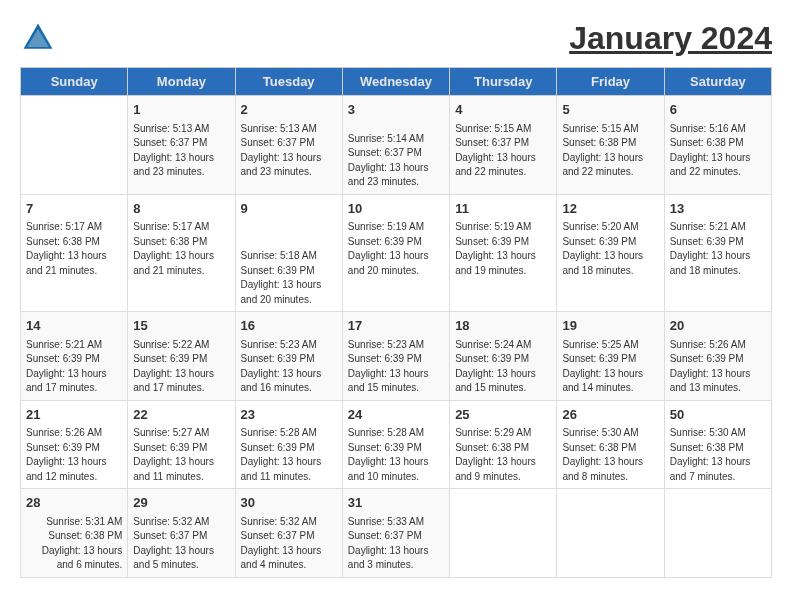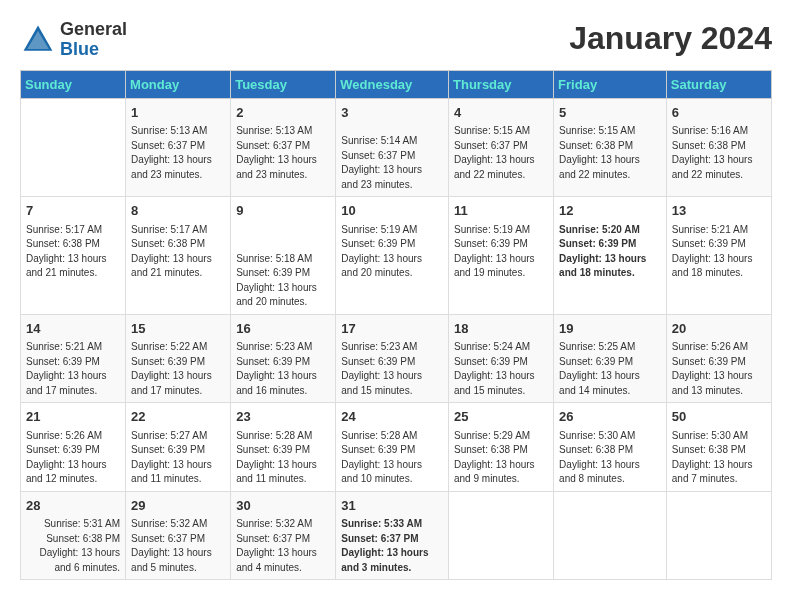--- a/index.html
+++ b/index.html
@@ -32,35 +32,36 @@
       width: 36px;
       height: 36px;
     }
     .title-block {
       text-align: right;
     }
     .main-title {
       font-size: 32px;
       font-weight: bold;
       color: #333;
+      text-decoration: underline;
     }
     .sub-title {
       font-size: 15px;
       color: #555;
     }
     table {
       width: 100%;
       border-collapse: collapse;
       font-size: 11px;
     }
     thead tr th {
       background: #2a6ebb;
-      color: #5eead4;
+      color: #e5e5e5;
       padding: 6px 4px;
-      text-align: left;
+      text-align: center;
       font-size: 13px;
       font-weight: bold;
       border: 1px solid #ccc;
     }
     tbody tr td {
       border: 1px solid #ddd;
       padding: 4px 5px;
       vertical-align: top;
       min-height: 70px;
       color: #333;
@@ -87,24 +88,20 @@
   </style>
 </head>
 <body>
 
 <div class="header">
   <div class="logo">
     <svg class="logo-icon" viewBox="0 0 40 40">
       <polygon points="20,4 36,32 4,32" fill="#1a6aab"></polygon>
       <polygon points="20,10 32,30 8,30" fill="#fff" opacity="0.3"></polygon>
     </svg>
-    <div class="logo-text">
-      <div>General</div>
-      <div class="blue">Blue</div>
-    </div>
   </div>
   <div class="title-block">
     <div class="main-title">January 2024</div>
   </div>
 </div>
 
 <table>
   <thead>
     <tr>
       <th>Sunday</th>
@@ -193,21 +190,21 @@
         </td>
         <td>
           <span class="day-num">11</span>
           <div class="day-detail" style="white-space: pre-line;">Sunrise: 5:19 AM
 Sunset: 6:39 PM
 Daylight: 13 hours
 and 19 minutes.</div>
         </td>
         <td>
           <span class="day-num">12</span>
-          <div class="day-detail" style="white-space: pre-line; font-weight: bold;">Sunrise: 5:20 AM
+          <div class="day-detail" style="white-space: pre-line;">Sunrise: 5:20 AM
 Sunset: 6:39 PM
 Daylight: 13 hours
 and 18 minutes.</div>
         </td>
         <td>
           <span class="day-num">13</span>
           <div class="day-detail" style="white-space: pre-line;">Sunrise: 5:21 AM
 Sunset: 6:39 PM
 Daylight: 13 hours
 and 18 minutes.</div>
@@ -332,21 +329,21 @@
         </td>
         <td>
           <span class="day-num">30</span>
           <div class="day-detail" style="white-space: pre-line;">Sunrise: 5:32 AM
 Sunset: 6:37 PM
 Daylight: 13 hours
 and 4 minutes.</div>
         </td>
         <td>
           <span class="day-num">31</span>
-          <div class="day-detail" style="white-space: pre-line; font-weight: bold;">Sunrise: 5:33 AM
+          <div class="day-detail" style="white-space: pre-line;">Sunrise: 5:33 AM
 Sunset: 6:37 PM
 Daylight: 13 hours
 and 3 minutes.</div>
         </td>
         <td class="empty">&nbsp;</td>
         <td class="empty">&nbsp;</td>
         <td class="empty">&nbsp;</td>
       </tr>
     </tbody>
 </table>

